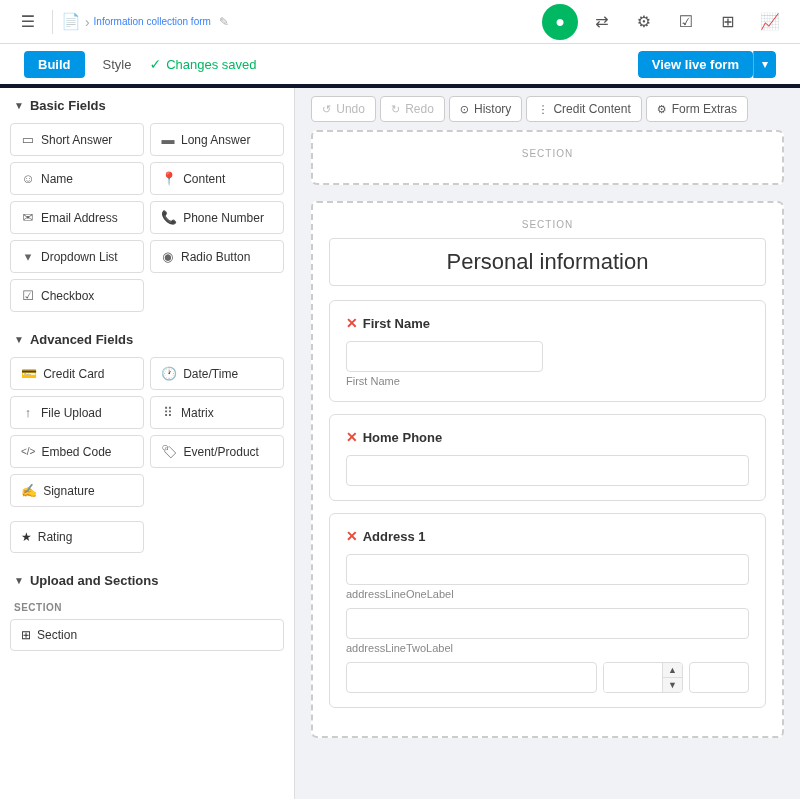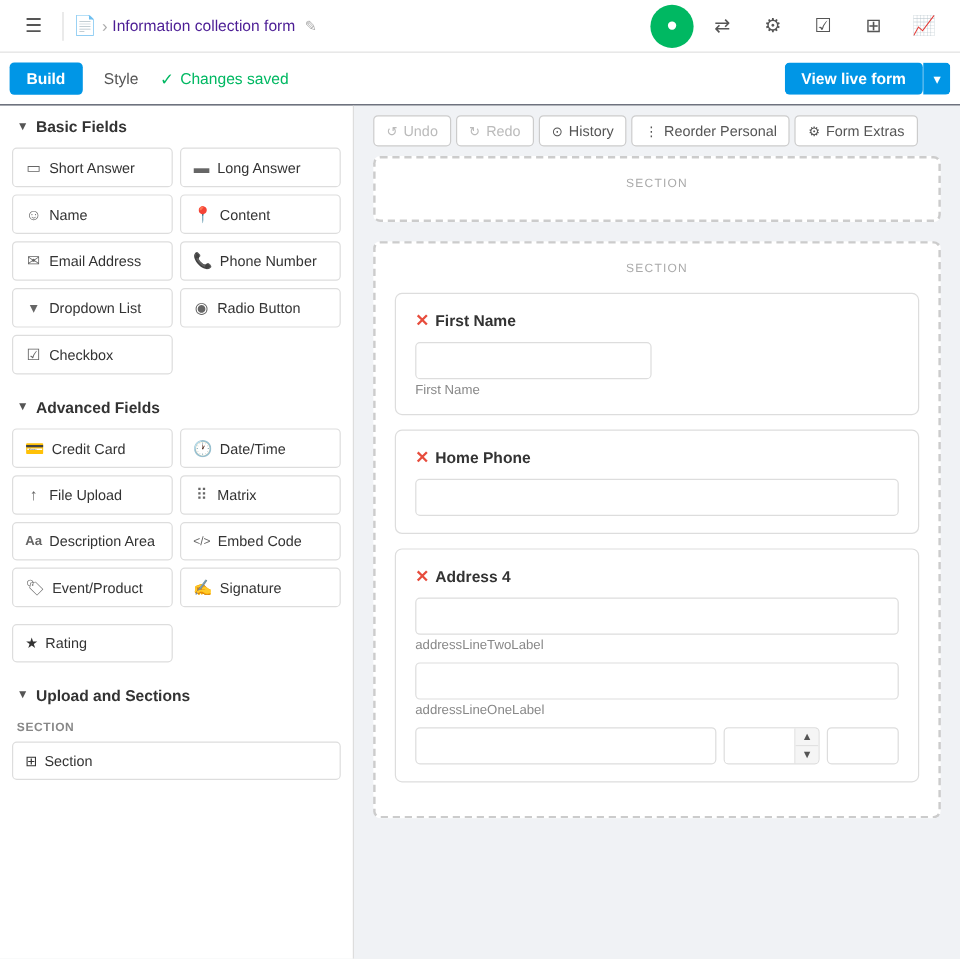--- a/index.html
+++ b/index.html
@@ -8,31 +8,31 @@
     
     .top-bar {
       display: flex; align-items: center; height: 44px; background: #fff;
       border-bottom: 1px solid #ddd; padding: 0 12px; gap: 8px;
     }
     .top-bar-icon { width: 32px; height: 32px; display: flex; align-items: center; justify-content: center; color: #555; font-size: 16px; }
     .top-bar-separator { width: 1px; height: 24px; background: #ddd; }
     .top-bar-breadcrumb { display: flex; align-items: center; gap: 4px; }
     .breadcrumb-file-icon { color: #555; font-size: 16px; }
     .breadcrumb-arrow { color: #aaa; font-size: 14px; }
-    .breadcrumb-title { font-size: 13px; color: #4c1d95; }
+    .breadcrumb-title { font-size: 10px; color: #3b82f6; }
     .breadcrumb-edit { color: #aaa; font-size: 12px; margin-left: 4px; cursor: pointer; }
     .top-bar-spacer { flex: 1; }
     .top-bar-actions { display: flex; align-items: center; gap: 6px; }
     .top-bar-btn { width: 36px; height: 36px; display: flex; align-items: center; justify-content: center; color: #555; font-size: 16px; cursor: pointer; border-radius: 4px; }
     .top-bar-btn.active { background: #00b862; color: #fff; border-radius: 50%; width: 36px; height: 36px; }
 
     
     .second-bar {
       display: flex; align-items: center; height: 44px; background: #fff;
-      border-bottom: 1px solid #0f172a; padding: 0 8px; gap: 8px;
+      border-bottom: 4px solid #0f172a; padding: 0 24px; gap: 8px;
     }
     .btn-build { background: #0096e6; color: #fff; border: none; border-radius: 4px; padding: 6px 14px; font-size: 13px; font-weight: 600; cursor: pointer; }
     .btn-style { background: none; border: none; color: #555; font-size: 13px; cursor: pointer; font-weight: 500; padding: 6px 10px; border-radius: 4px; }
     .changes-saved { display: flex; align-items: center; gap: 5px; color: #00b862; font-size: 13px; }
     .changes-saved-icon { color: #00b862; font-size: 14px; }
     .second-bar-spacer { flex: 1; }
     .btn-view-live { background: #0096e6; color: #fff; border: none; border-radius: 4px; padding: 6px 14px; font-size: 13px; font-weight: 600; cursor: pointer; text-align: center; }
     .btn-view-live-arrow { background: #0096e6; color: #fff; border: none; border-left: 1px solid rgba(255,255,255,0.3); border-radius: 0 4px 4px 0; padding: 6px 8px; font-size: 12px; cursor: pointer; }
     .btn-view-live-group { display: flex; border-radius: 4px; overflow: hidden; }
 
@@ -201,24 +201,20 @@
       </button>
       <button class="field-btn">
         <span class="icon">↑</span>
         <span>File Upload</span>
       </button>
       <button class="field-btn">
         <span class="icon">⠿</span>
         <span>Matrix</span>
       </button>
       <button class="field-btn">
-        <span class="icon" style="font-size:11px;font-weight:bold;">Aa</span>
-        <span>Description Area</span>
-      </button>
-      <button class="field-btn">
         <span class="icon" style="font-size:10px;">&lt;/&gt;</span>
         <span>Embed Code</span>
       </button>
       <button class="field-btn">
         <span class="icon">🏷</span>
         <span>Event/Product</span>
       </button>
       <button class="field-btn">
         <span class="icon">✍</span>
         <span>Signature</span>
@@ -254,36 +250,37 @@
       <button class="toolbar-btn disabled">
         <span class="icon">↻</span>
         <span>Redo</span>
       </button>
       <button class="toolbar-btn">
         <span class="icon">⊙</span>
         <span>History</span>
       </button>
       <button class="toolbar-btn">
         <span class="icon">⋮</span>
-        <span>Reorder Personal</span>
+        <span>Credit Content</span>
       </button>
       <button class="toolbar-btn">
         <span class="icon">⚙</span>
         <span>Form Extras</span>
       </button>
     </div>
 
     <div class="form-content">
 
       <div class="form-section-block">
         <div class="section-label-tag">SECTION</div>
       </div>
 
       <div class="form-section-block">
         <div class="section-label-tag">SECTION</div>
+        <input class="section-title-input" value="Personal information" style="">
 
         <div style="margin-top: 14px;">
 
           <div class="form-field-block">
             <div class="field-label">
               <span class="required-icon">✕</span>
               <span>First Name</span>
             </div>
             <div class="name-inputs">
               <div class="input-with-label">
@@ -297,30 +294,30 @@
             <div class="field-label">
               <span class="required-icon">✕</span>
               <span>Home Phone</span>
             </div>
             <input class="field-input" type="text" style="">
           </div>
 
           <div class="form-field-block">
             <div class="field-label">
               <span class="required-icon">✕</span>
-              <span>Address 4</span>
+              <span>Address 1</span>
             </div>
             <div class="address-inputs">
               <div class="input-with-label">
                 <input class="field-input" type="text" style="">
-                <span class="input-sub-label">addressLineTwoLabel</span>
+                <span class="input-sub-label">addressLineOneLabel</span>
               </div>
               <div class="input-with-label">
                 <input class="field-input" type="text" style="">
-                <span class="input-sub-label">addressLineOneLabel</span>
+                <span class="input-sub-label">addressLineTwoLabel</span>
               </div>
               <div class="address-row">
                 <input class="field-input" type="text" style="">
                 <div class="spinner-input">
                   <input type="text" style="border: none; padding: 6px; font-size: 13px; outline: none; width: 50px;">
                   <div class="spinner-arrows">
                     <button class="spinner-arrow">▲</button>
                     <button class="spinner-arrow">▼</button>
                   </div>
                 </div>

